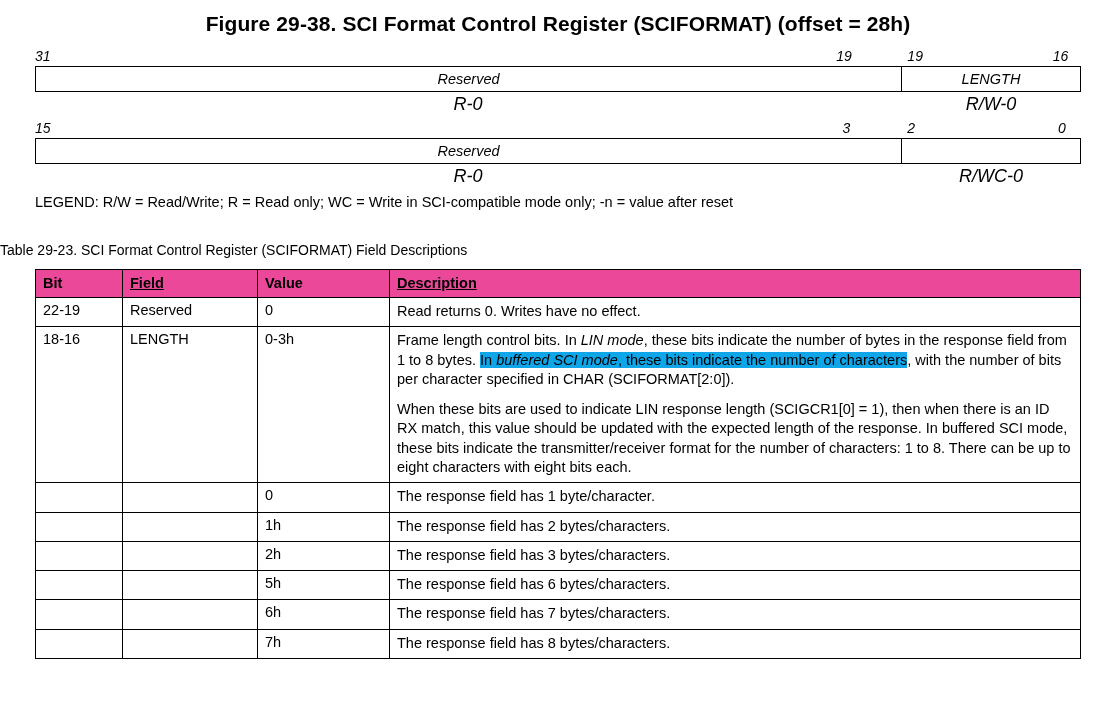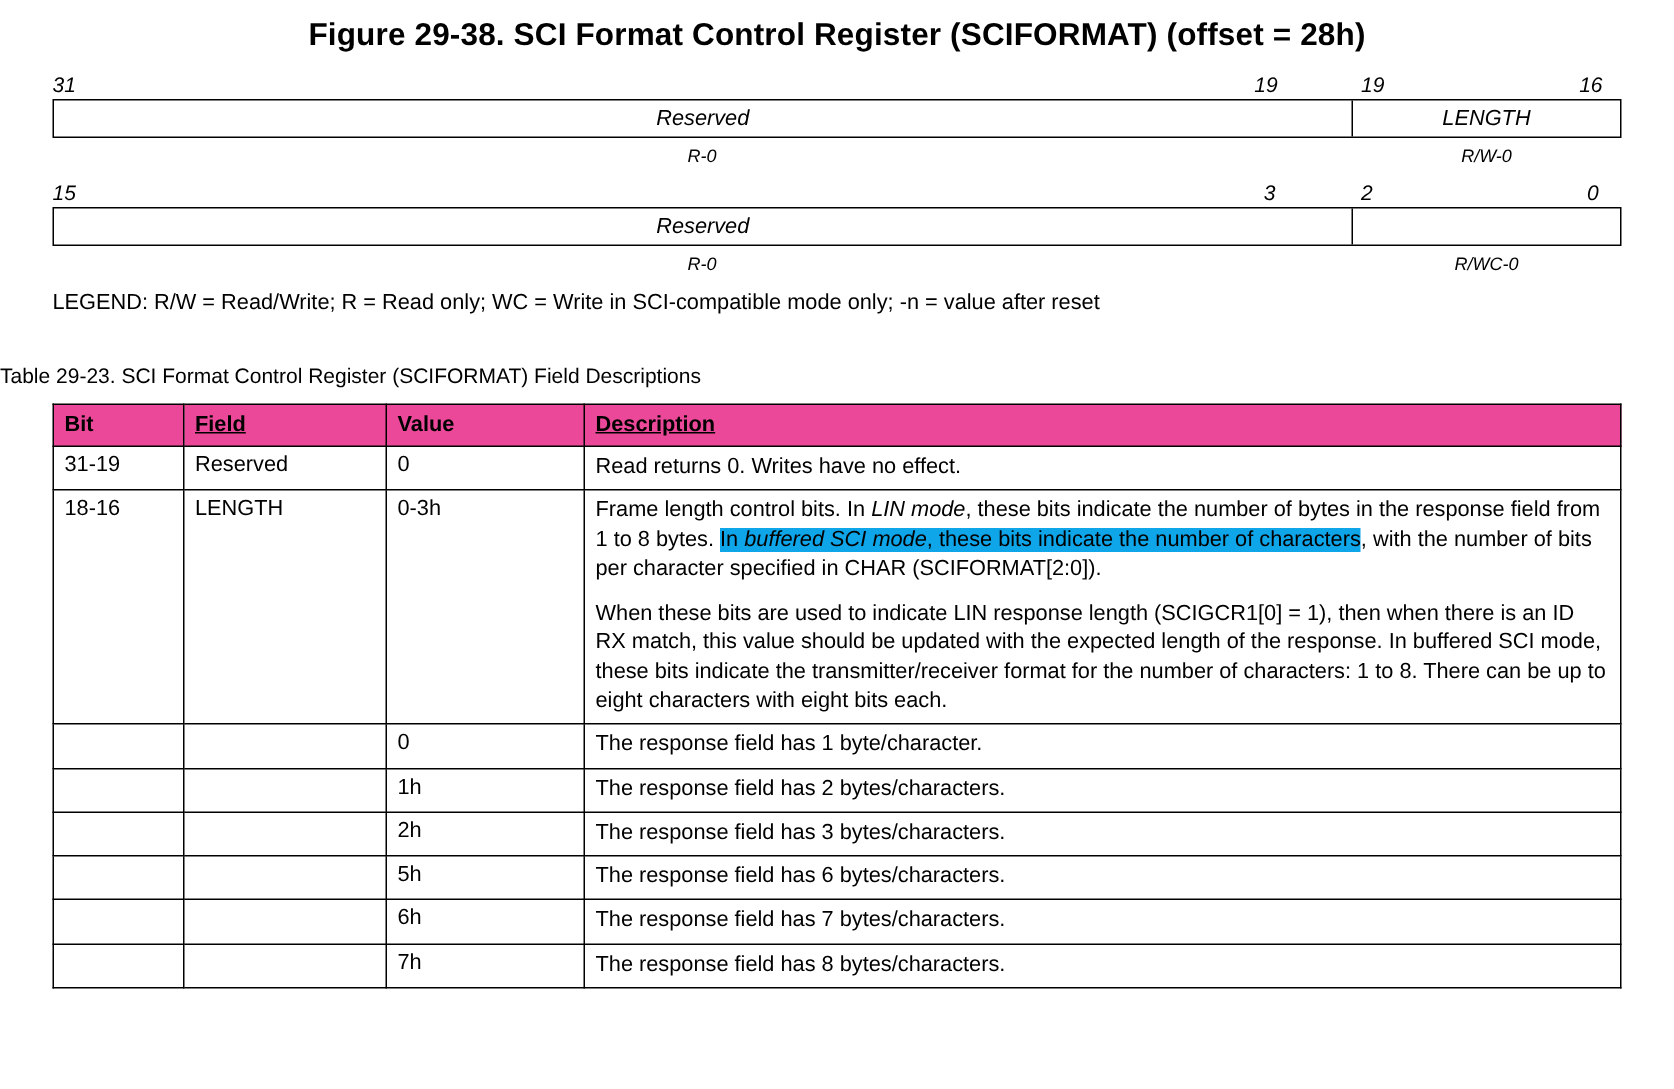--- a/index.html
+++ b/index.html
@@ -59,21 +59,21 @@
   .reg-cell.reserved {
     flex: 0 0 866px;
     border-right: 1px solid #000;
   }
   .reg-cell.field {
     flex: 1 1 auto;
   }
   .reset-row {
     display: flex;
     height: 24px;
-    font-size: 12px;
+    font-size: 18px;
   }
   .reset-cell {
     display: flex;
     align-items: center;
     justify-content: center;
   }
   .reset-cell.left {
     flex: 0 0 866px;
   }
   .reset-cell.right {
@@ -173,21 +173,21 @@
     <thead>
       <tr>
         <th class="c-bit">Bit</th>
         <th class="c-field">Field</th>
         <th class="c-value">Value</th>
         <th class="c-desc">Description</th>
       </tr>
     </thead>
     <tbody id="fields-body">
         <tr>
-          <td class="c-bit">31-19</td>
+          <td class="c-bit">22-19</td>
           <td class="c-field">Reserved</td>
           <td class="c-value">0</td>
           <td class="c-desc">
             <p class="desc-p"><span>Read returns 0. Writes have no effect.</span></p>
           </td>
         </tr>
         <tr>
           <td class="c-bit">18-16</td>
           <td class="c-field">LENGTH</td>
           <td class="c-value">0-3h</td>

